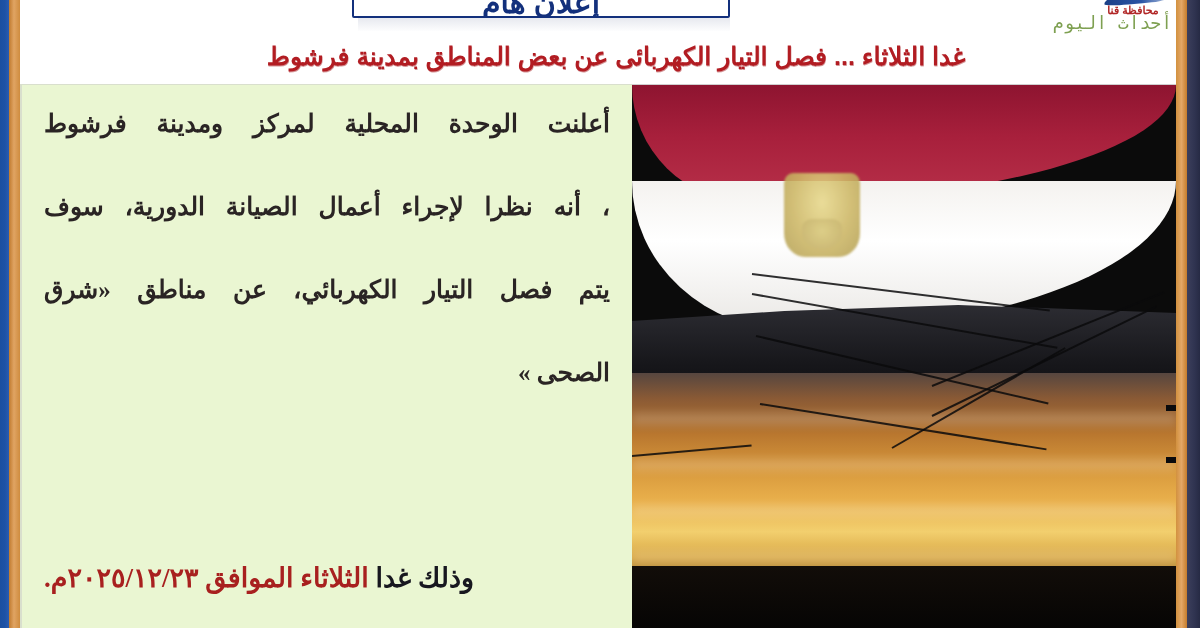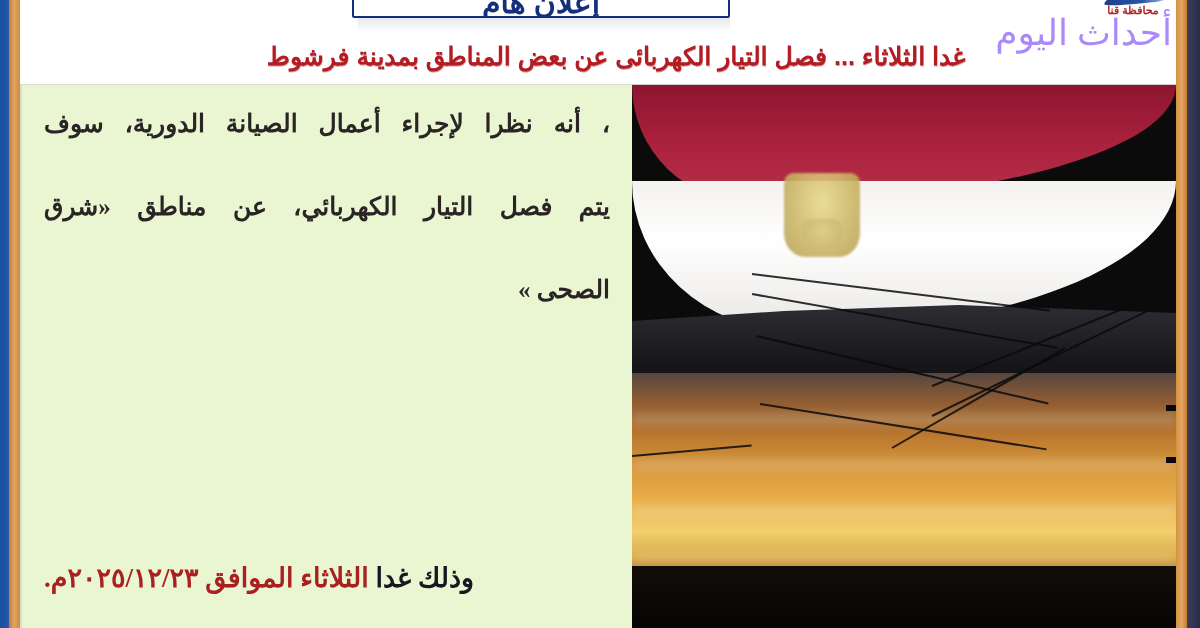--- a/index.html
+++ b/index.html
@@ -85,23 +85,23 @@
     font-family:"Liberation Sans", sans-serif;
     font-size:11px; font-weight:bold;
     color:#b12626;
     letter-spacing:-0.3px;
     white-space:nowrap;
   }
 
   
   .watermark {
     position:absolute; right:28px; top:12px;
-    font-family:Liberation Serif, serif;
-    font-size:36px;
-    color:#8b5cf6;
+    font-family:Liberation Mono, monospace;
+    font-size:18px;
+    color:#4d7c0f;
     opacity:0.72;
     white-space:nowrap;
     z-index:30;
     letter-spacing:1px;
   }
 
   
   .headline {
     position:absolute; left:20px; top:36px;
     width:1156px; height:40px;
@@ -274,20 +274,21 @@
     <div class="gov-label">محافظة قنا</div>
   </div>
 
   <div class="watermark">أحداث اليوم</div>
 
   <div class="headline">غدا الثلاثاء ... فصل التيار الكهربائى عن بعض المناطق بمدينة فرشوط</div>
 
   <div class="content">
 
     <div class="text-panel">
+      <div class="body-line">أعلنت الوحدة المحلية لمركز ومدينة فرشوط</div>
       <div class="body-line">، أنه نظرا لإجراء أعمال الصيانة الدورية، سوف</div>
       <div class="body-line">يتم فصل التيار الكهربائي، عن مناطق «شرق</div>
       <div class="body-line nostretch">الصحى »</div>
 
       <div class="date-line">
         <span class="lead">وذلك غدا </span><span class="red">الثلاثاء الموافق ٢٠٢٥/١٢/٢٣م.</span>
       </div>
     </div>
 
     <div class="photo">

